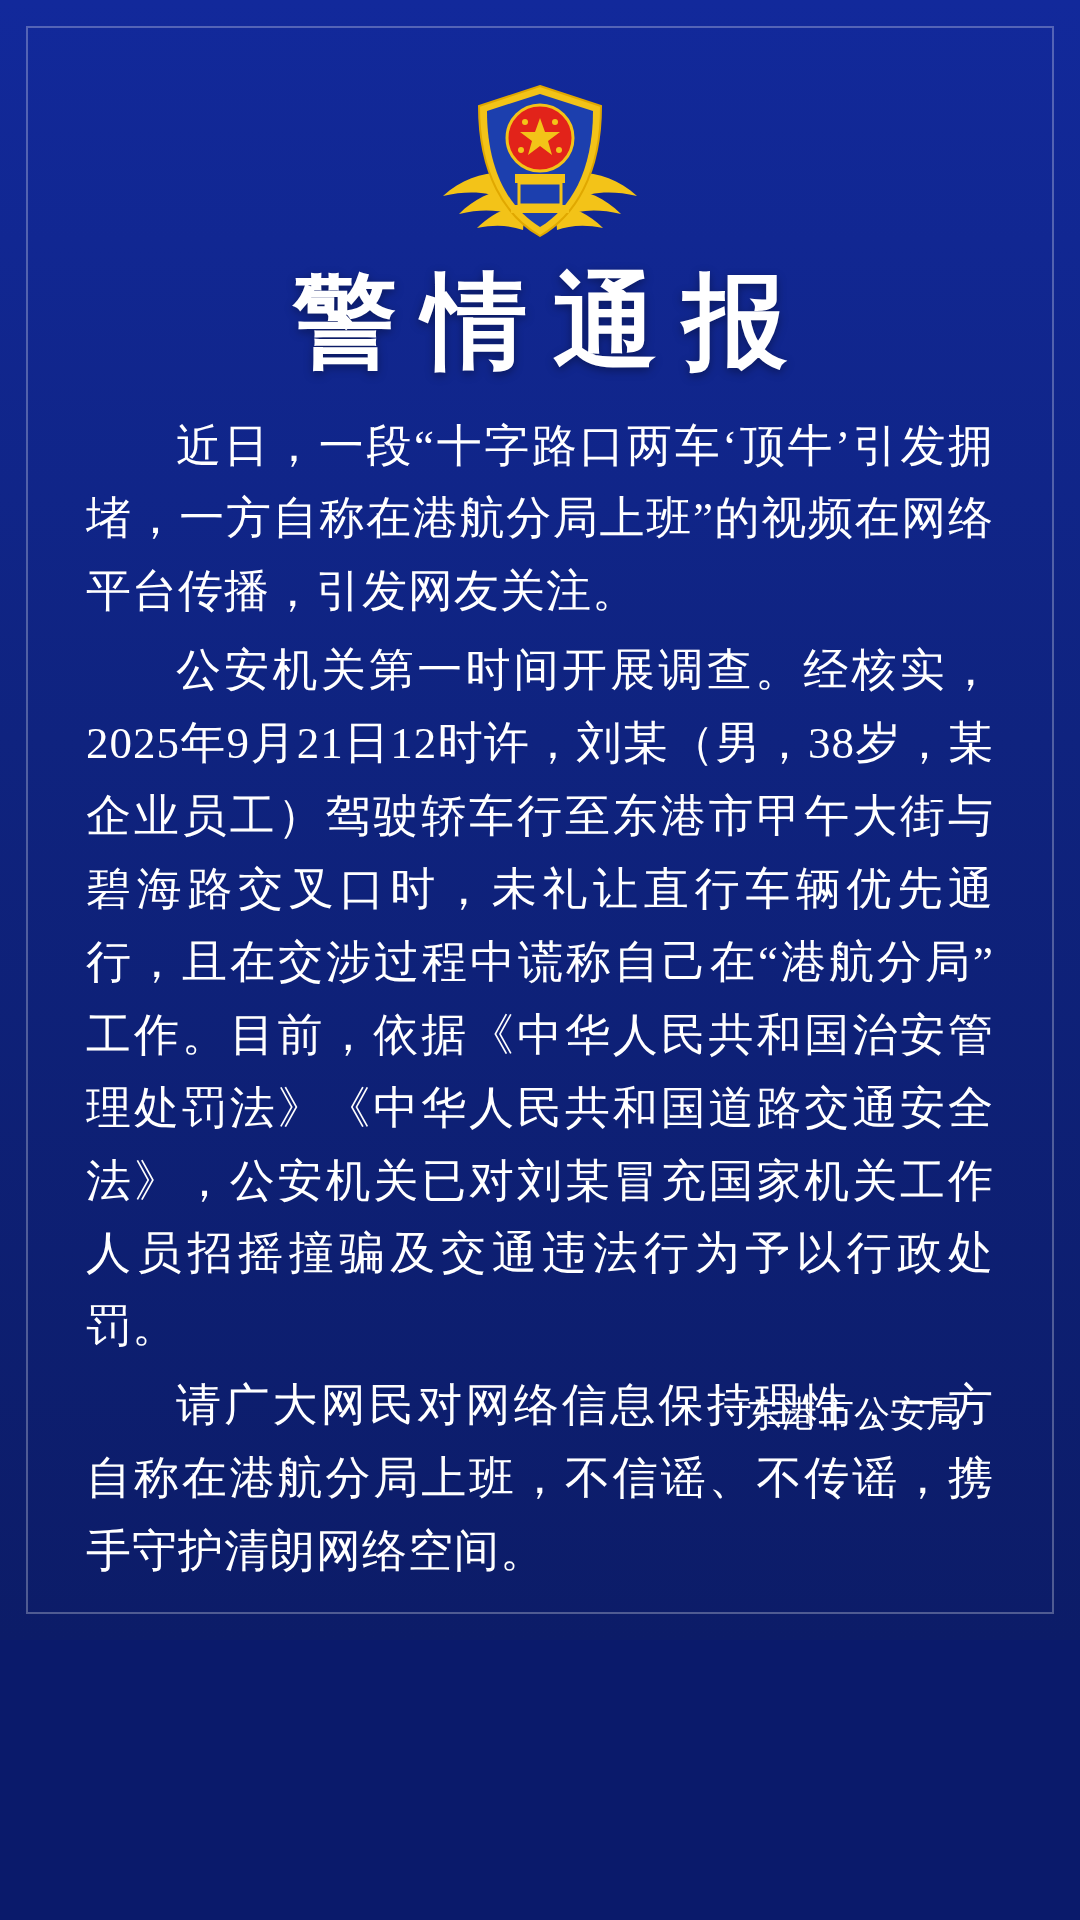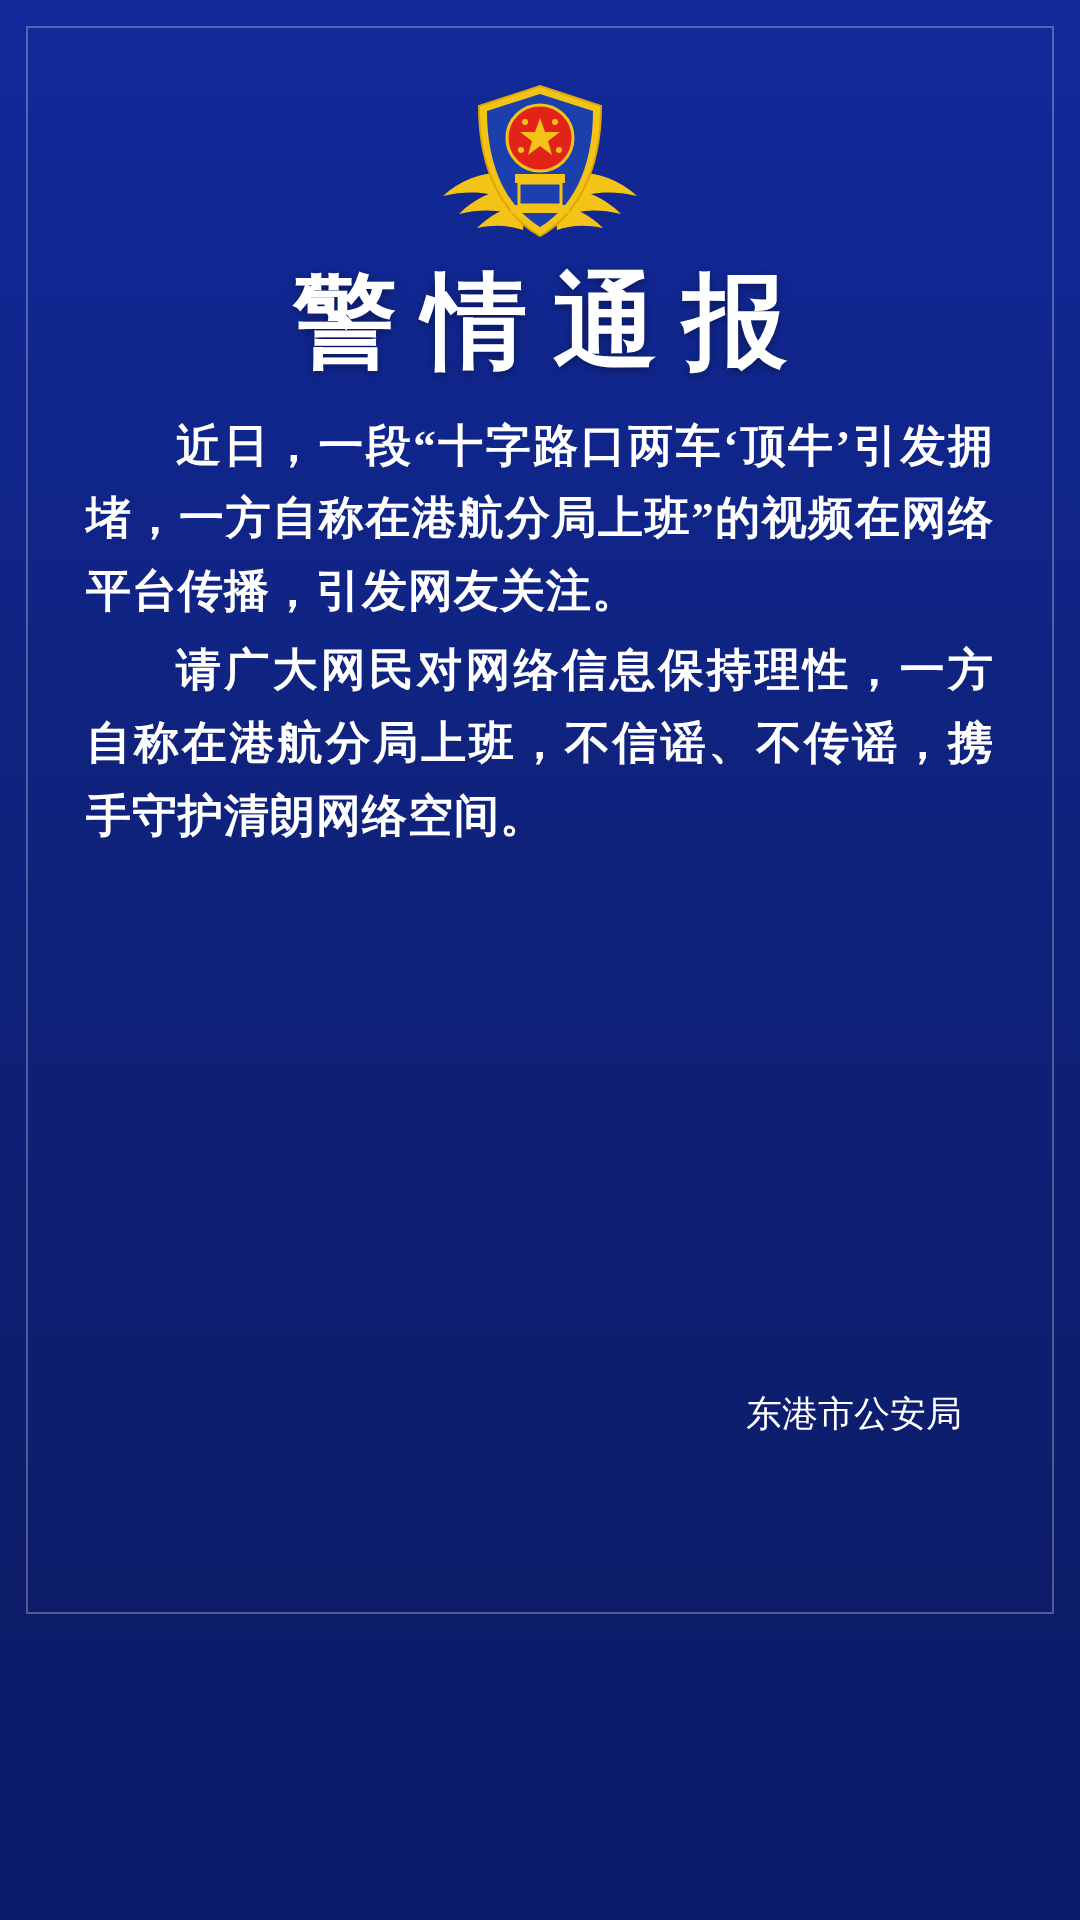--- a/index.html
+++ b/index.html
@@ -70,21 +70,20 @@
   }
 
   
   .body {
     color: #ffffff;
     font-size: 45px;
     line-height: 1.62;
     text-align: justify;
     text-justify: inter-ideograph;
     letter-spacing: 1px;
-    font-weight: bold;
   }
   .body p {
     margin: 0 0 6px 0;
     text-indent: 2em;
   }
 
   
   .signature {
     position: absolute;
     right: 118px;
@@ -135,20 +134,21 @@
         <rect x="90" y="96" width="50" height="9" fill="#f3c318"></rect>
         <rect x="94" y="105" width="42" height="22" fill="#1c3fae" stroke="#f3c318" stroke-width="3"></rect>
         <rect x="86" y="127" width="58" height="8" fill="#f3c318"></rect>
       </svg>
     </div>
 
     <h1 class="title">警情通报</h1>
 
     <div class="body">
       <p>近日，一段“十字路口两车‘顶牛’引发拥堵，一方自称在港航分局上班”的视频在网络平台传播，引发网友关注。</p>
+      <p>公安机关第一时间开展调查。经核实，2025年9月21日12时许，刘某（男，38岁，某企业员工）驾驶轿车行至东港市甲午大街与碧海路交叉口时，未礼让直行车辆优先通行，且在交涉过程中谎称自己在“港航分局”工作。目前，依据《中华人民共和国治安管理处罚法》《中华人民共和国道路交通安全法》，公安机关已对刘某冒充国家机关工作人员招摇撞骗及交通违法行为予以行政处罚。</p>
       <p>请广大网民对网络信息保持理性，一方自称在港航分局上班，不信谣、不传谣，携手守护清朗网络空间。</p>
     </div>
 
     <div class="signature">
       <div>东港市公安局</div>
     </div>
 
   </div>
 </div>
 

